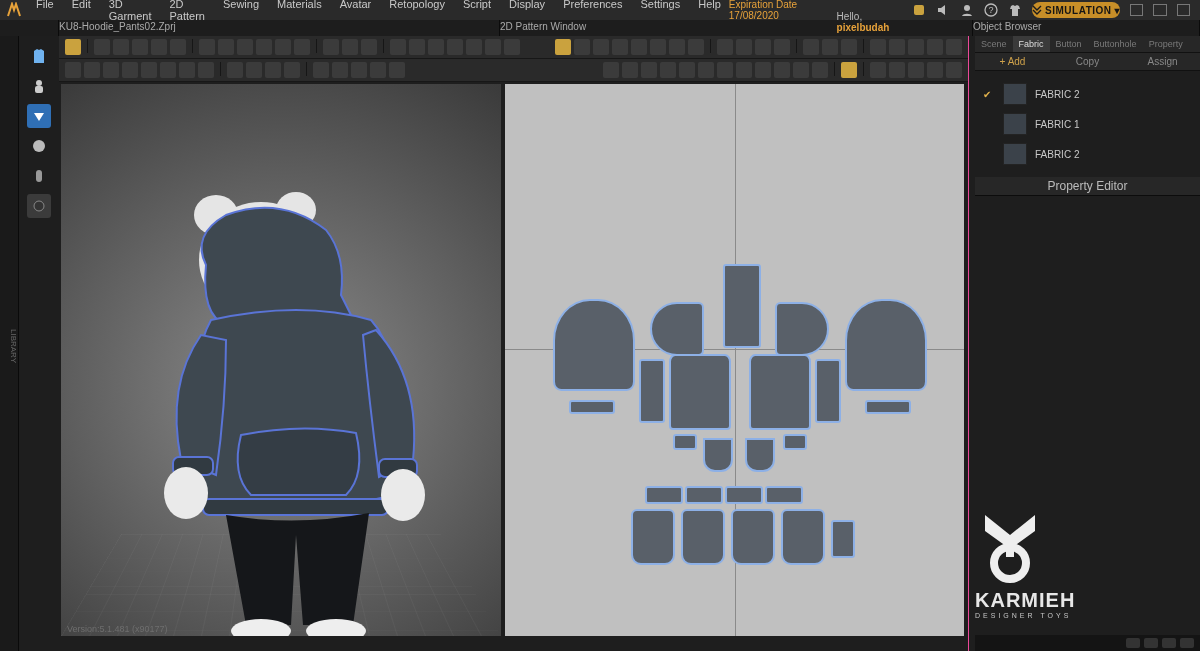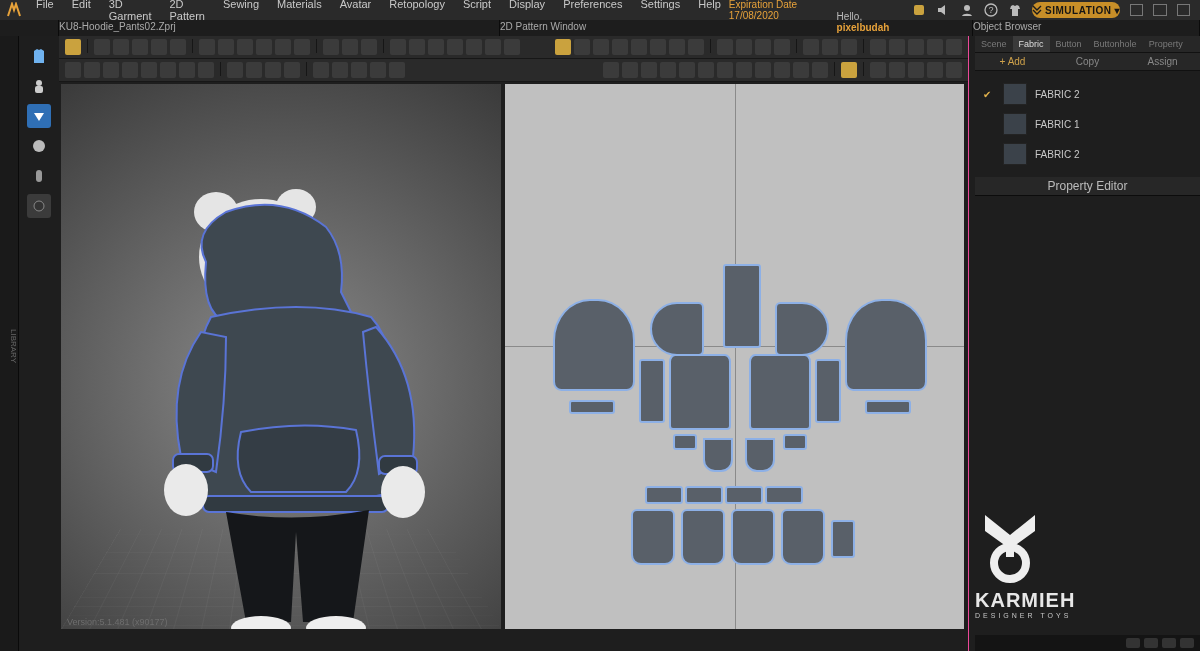--- a/index.html
+++ b/index.html
@@ -25,21 +25,21 @@
   .tool-sw.active { background: #2f6fb5; }
   .tool-sw.alt { background: #3b3b3b; }
 
   .center { flex: 1; background: #1e1e1e; display: flex; flex-direction: column; }
   .toolbar-row { height: 22px; background: #2a2a2a; border-bottom: 1px solid #171717; display: flex; align-items: center; gap: 3px; padding: 0 6px; }
   .tbtn { width: 16px; height: 16px; background: #3b3b3b; border-radius: 2px; }
   .tbtn.yel { background: #caa23e; }
   .sep { width: 1px; height: 14px; background: #161616; margin: 0 3px; }
   .tools-flex { display:flex; gap:3px; }
 
-  .views { display: flex; flex: 1; gap: 4px; padding: 2px 4px 22px 2px; }
+  .views { display: flex; flex: 1; gap: 4px; padding: 2px 4px 15px 2px; }
   .view { flex: 1; background: #cfcfcf; position: relative; overflow: hidden; }
   .view3d { background: radial-gradient(circle at 50% 55%, #8b8b8b 0%, #5f5f5f 55%, #3a3a3a 100%); }
   .floor { position: absolute; left: 0; right: 0; bottom: 0; height: 54%; background: repeating-linear-gradient(to right, rgba(255,255,255,.05) 0 1px, transparent 1px 28px), repeating-linear-gradient(to bottom, rgba(255,255,255,.04) 0 1px, transparent 1px 22px); transform: perspective(700px) rotateX(62deg); transform-origin: bottom center; opacity: .75; }
   .bear { position: absolute; left: 50%; top: 42%; transform: translate(-50%, -30%); width: 300px; height: 470px; }
   .status { position: absolute; left: 6px; bottom: 2px; color: #6e6e6e; font-size: 9px; }
 
   .grid2d { position: absolute; inset: 0; background:
       linear-gradient(#c0c0c0, #c0c0c0),
       repeating-linear-gradient(to right, rgba(0,0,0,.08) 0 1px, transparent 1px 18px),
       repeating-linear-gradient(to bottom, rgba(0,0,0,.08) 0 1px, transparent 1px 18px);

